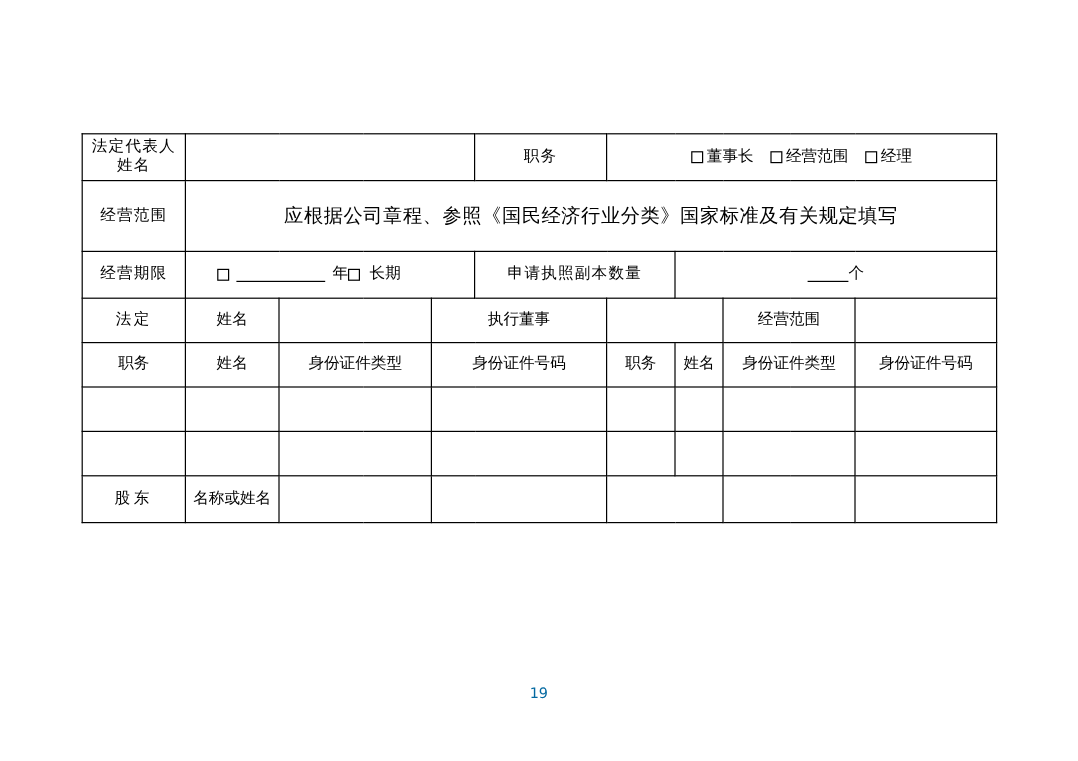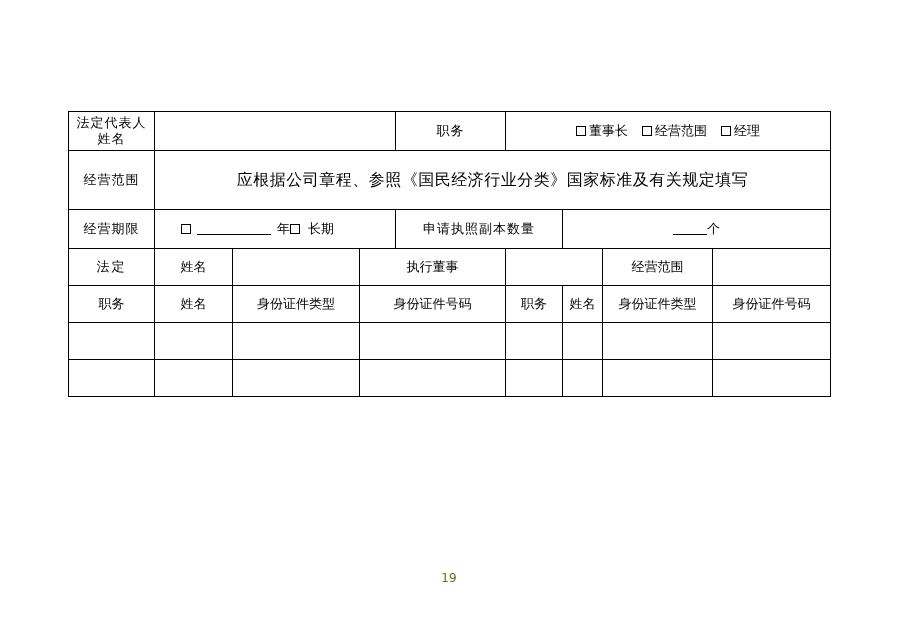--- a/index.html
+++ b/index.html
@@ -126,21 +126,21 @@
     justify-content: flex-start;
     padding-left: 10px;
   }
   .page-num {
     position: absolute;
     left: 0;
     top: 554px;
     width: 898px;
     text-align: center;
     font-size: 12px;
-    color: #4d7c0f;
+    color: #0369a1;
   }
   .vert-label {
     font-size: 13px;
     letter-spacing: 2px;
   }
 </style>
 </head>
 <body>
 
 <div class="page">
@@ -330,20 +330,43 @@
               <div class="cell h36"></div>
             </td>
         <td colspan="2">
               <div class="cell h36"></div>
             </td>
         <td>
               <div class="cell h36"></div>
             </td>
       </tr>
 
+      <tr>
+        <td>
+          <div class="cell h38 wide-letter">股东</div>
+        </td>
+        <td>
+          <div class="cell h38">名称或姓名</div>
+        </td>
+        <td colspan="2">
+              <div class="cell h38"></div>
+            </td>
+        <td colspan="2">
+              <div class="cell h38"></div>
+            </td>
+        <td colspan="2">
+              <div class="cell h38"></div>
+            </td>
+        <td colspan="2">
+              <div class="cell h38"></div>
+            </td>
+        <td>
+              <div class="cell h38"></div>
+            </td>
+      </tr>
 
     </tbody>
       </table>
   </div>
 
   <div class="page-num">19</div>
 
 </div>
 
 </body></html>

